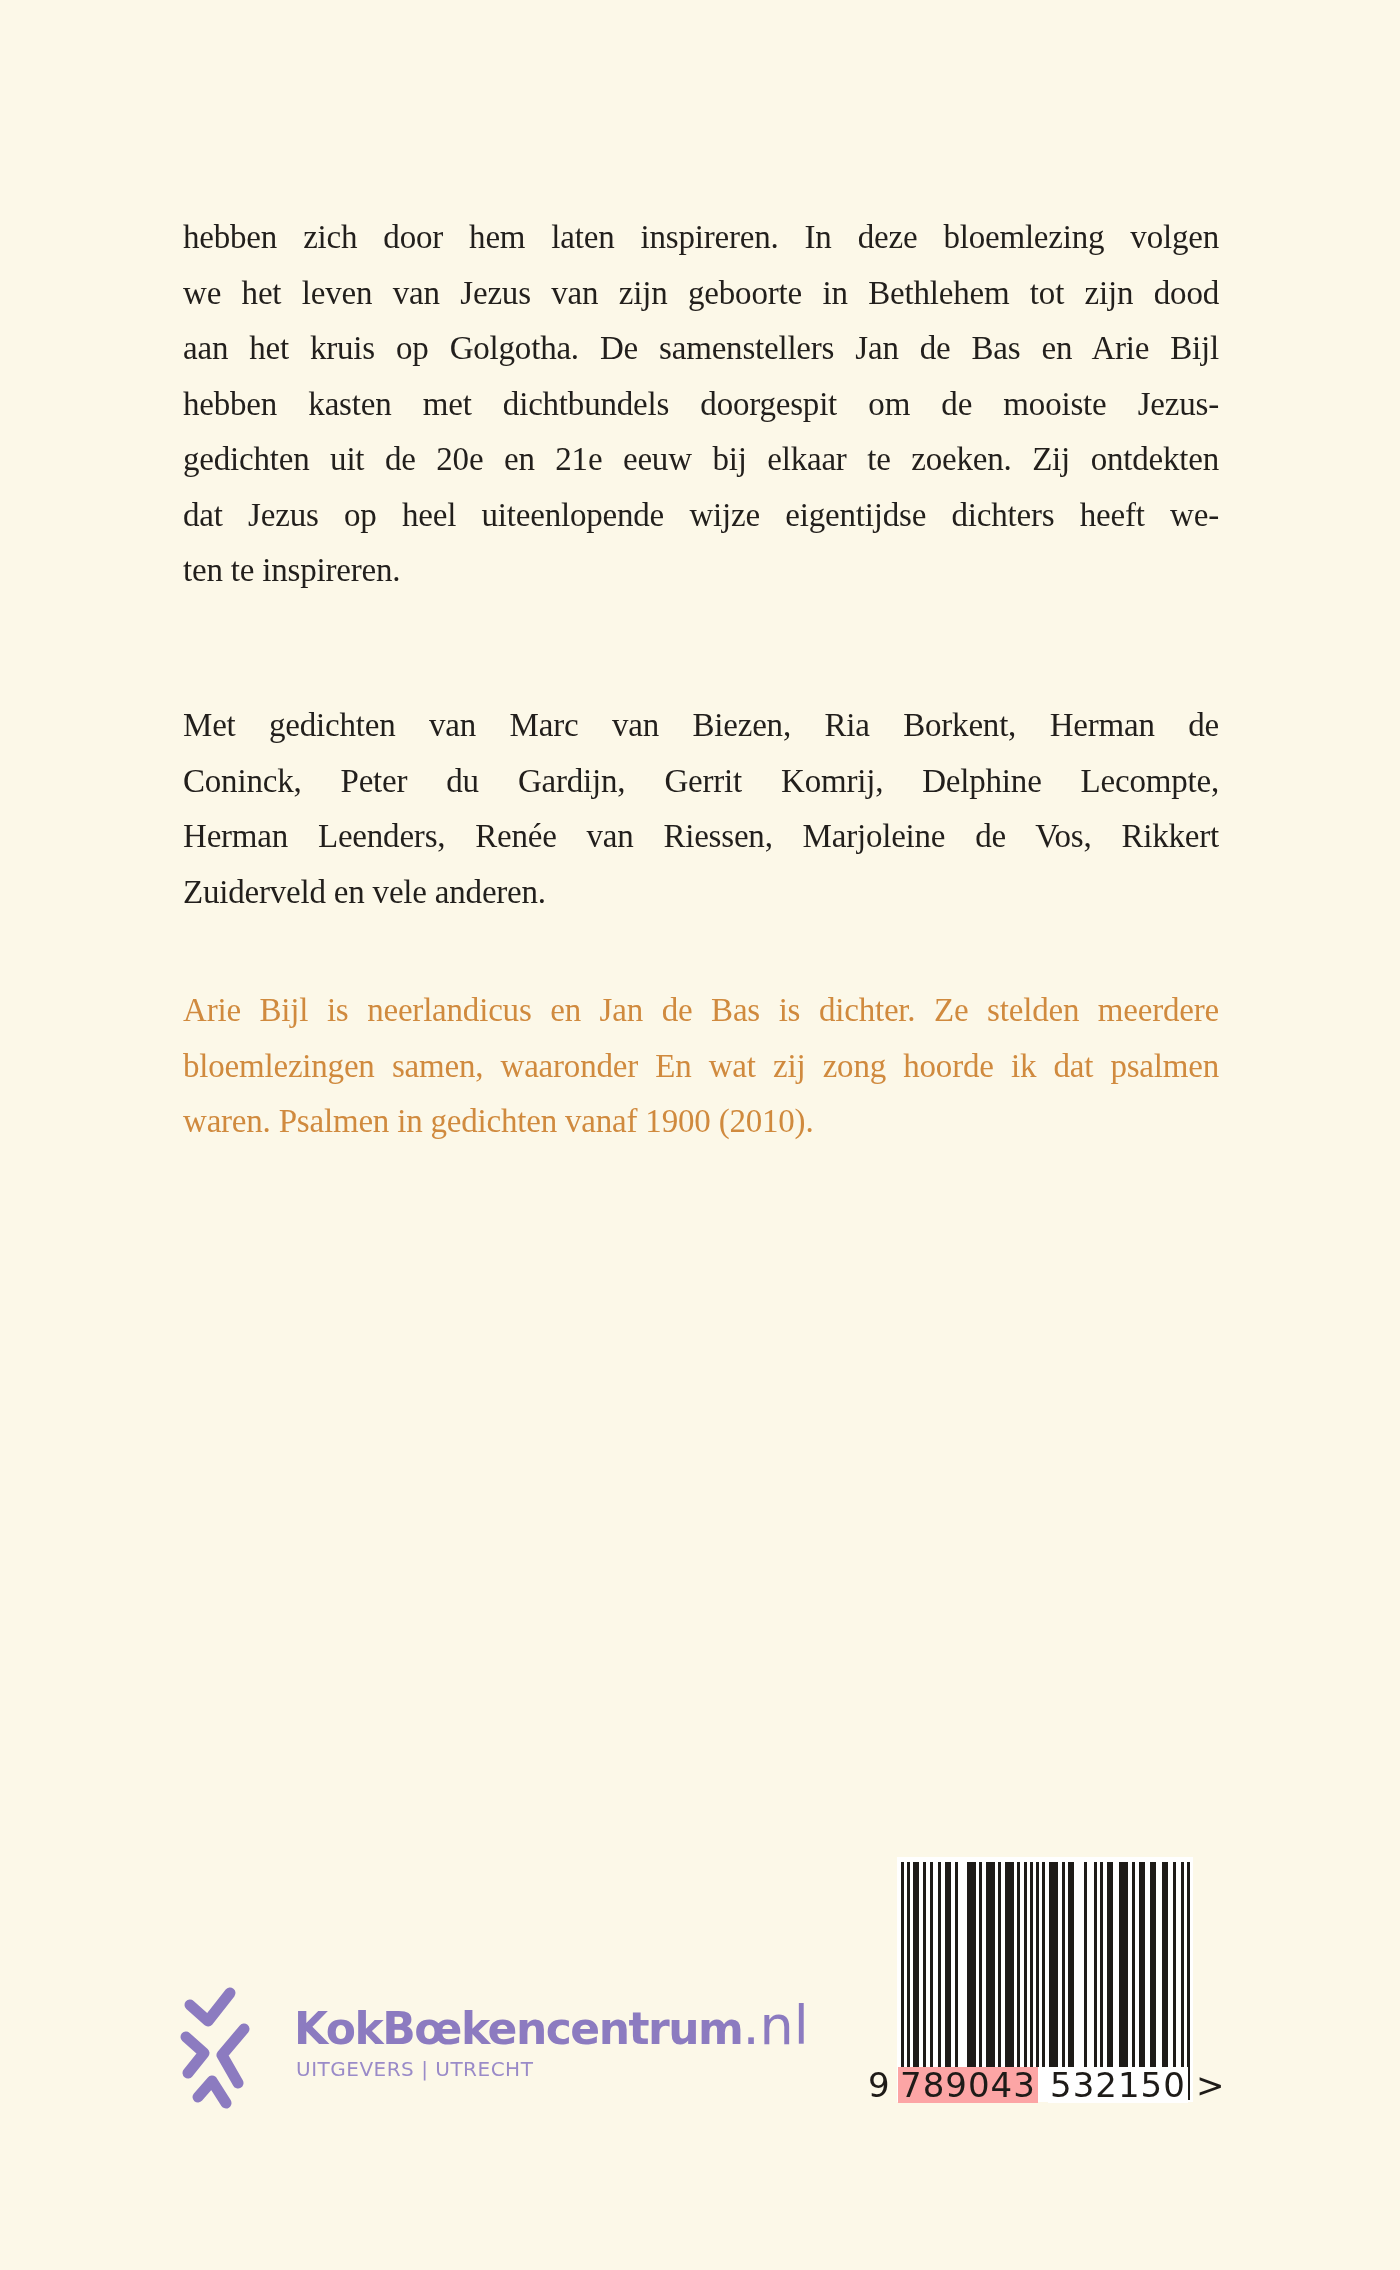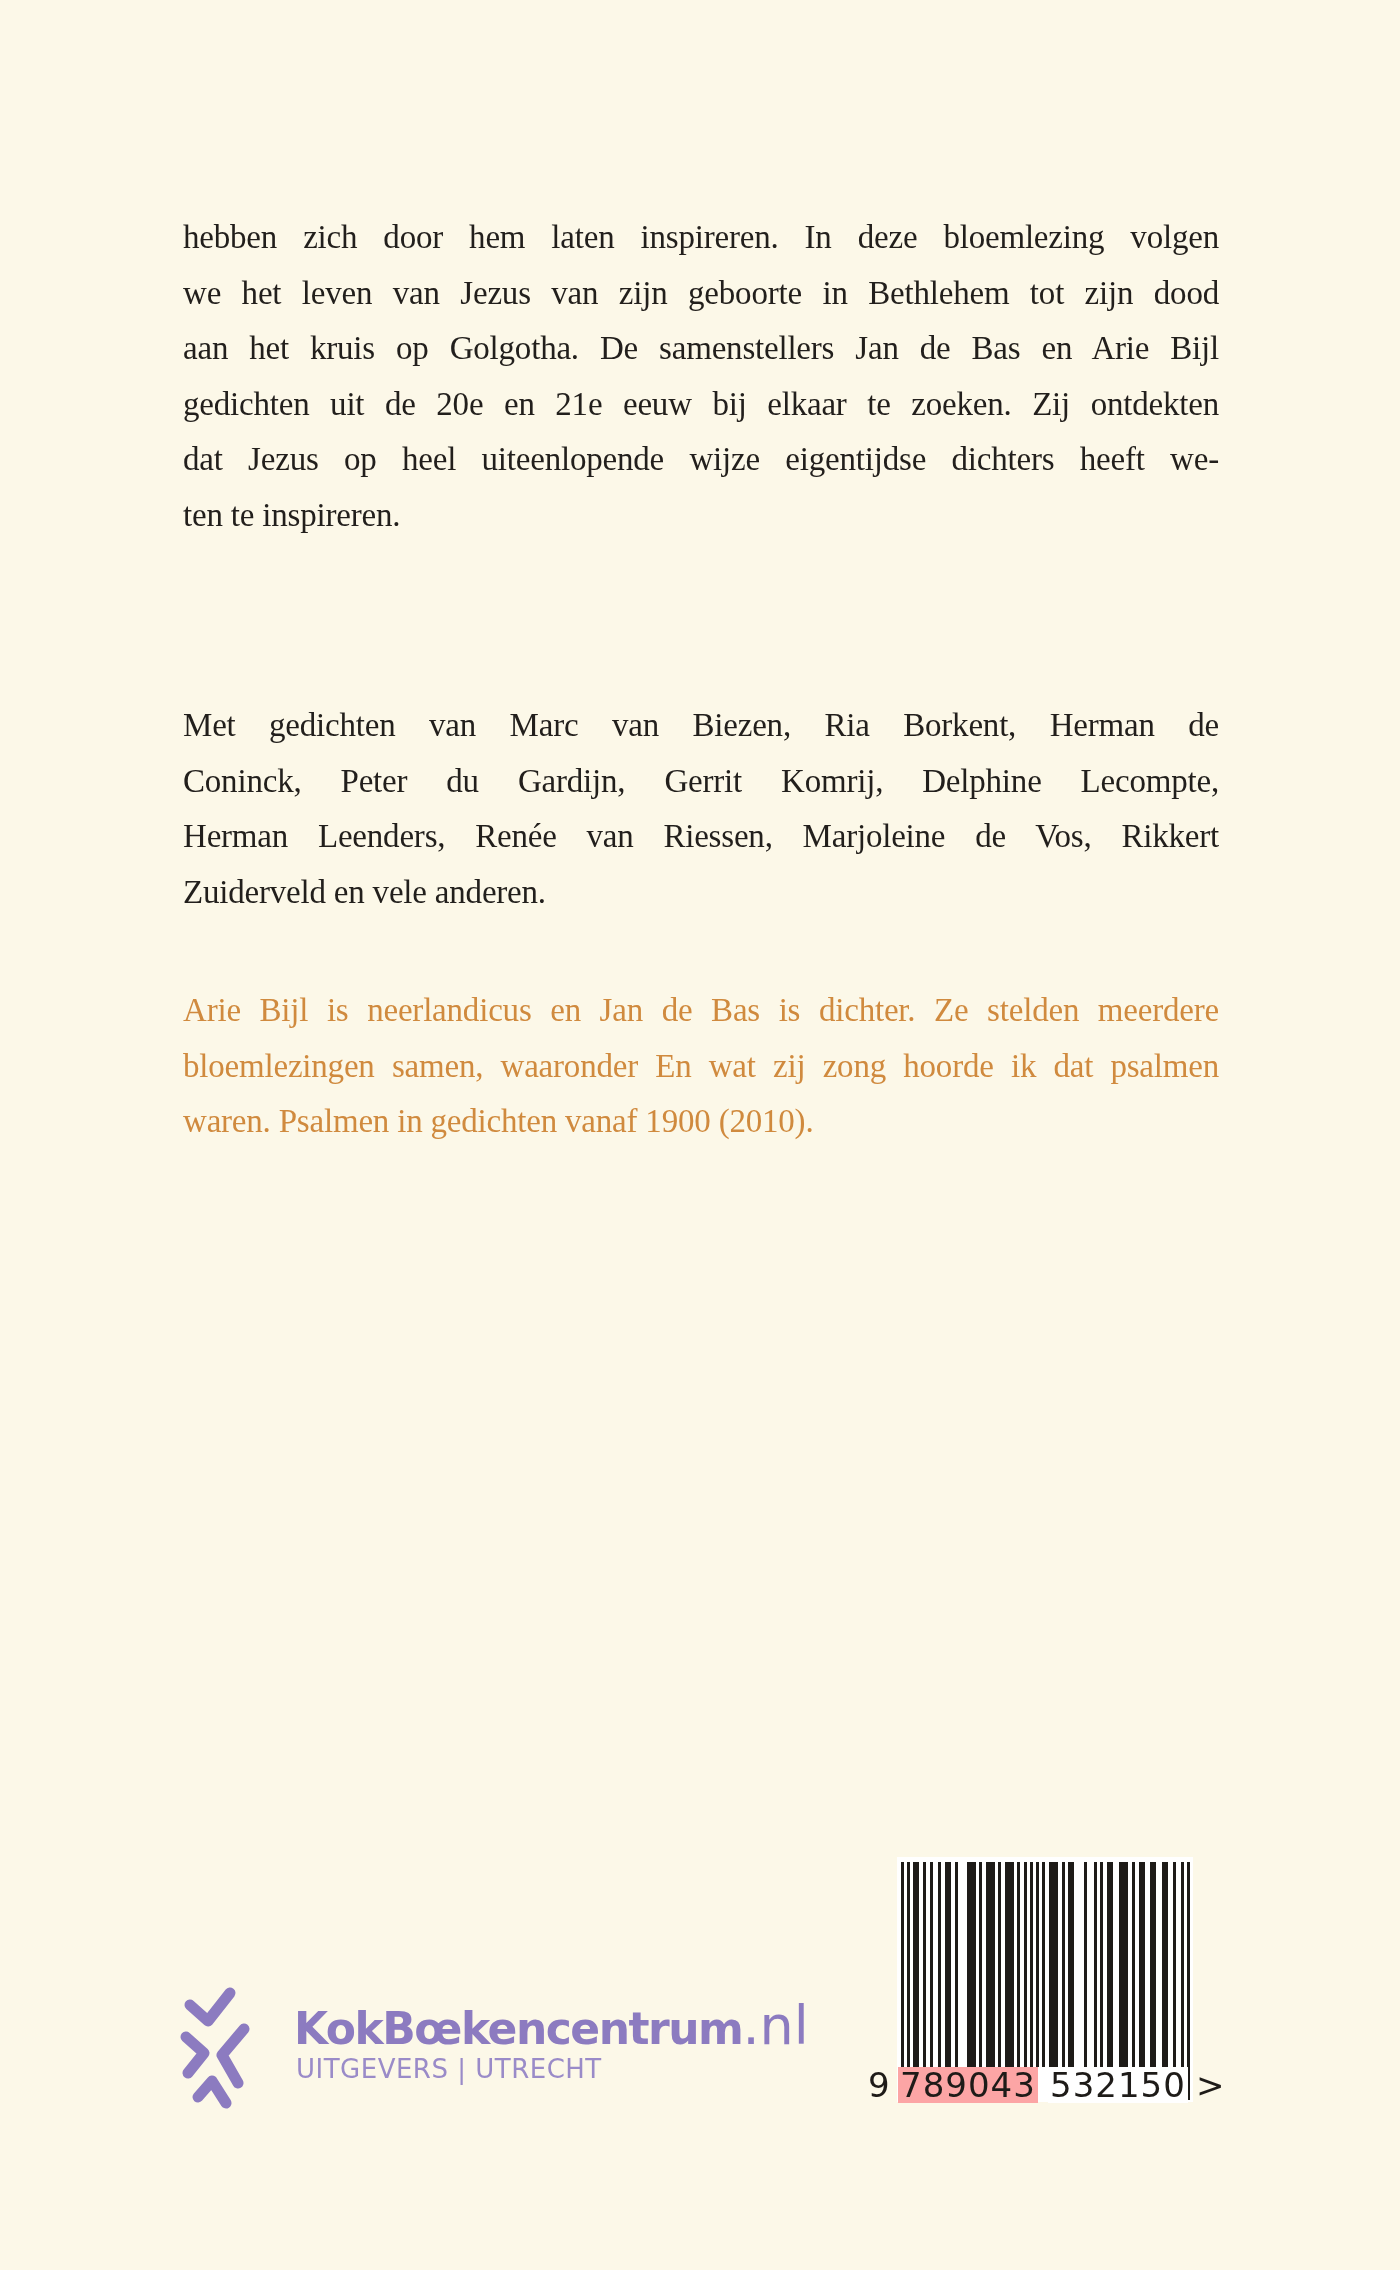--- a/index.html
+++ b/index.html
@@ -72,21 +72,21 @@
     .logo-name .tld {
       font-weight: normal;
       font-size: 54px;
       letter-spacing: 0px;
     }
     .logo-sub {
       position: absolute;
       left: 118px;
       top: 72px;
       font-family: "DejaVu Sans", "Liberation Sans", sans-serif;
-      font-size: 26px;
+      font-size: 20px;
       line-height: 24px;
       color: #9A8BC8;
       letter-spacing: 0.5px;
       white-space: nowrap;
     }
 
     
     .barcode {
       position: absolute;
       left: 866px;
@@ -122,20 +122,21 @@
     .bd-right { left: 182px; padding: 0 2px; letter-spacing: 1px; background: #FFFFFF; }
     .bd-arrow { left: 330px; background: transparent; }
   </style>
 </head>
 <body>
 
 <div class="blurb" id="p1">
   <span class="line">hebben zich door hem laten inspireren. In deze bloemlezing volgen</span>
   <span class="line">we het leven van Jezus van zijn geboorte in Bethlehem tot zijn dood</span>
   <span class="line">aan het kruis op Golgotha. De samenstellers Jan de Bas en Arie Bijl</span>
+  <span class="line">hebben kasten met dichtbundels doorgespit om de mooiste Jezus-</span>
   <span class="line">gedichten uit de 20e en 21e eeuw bij elkaar te zoeken. Zij ontdekten</span>
   <span class="line">dat Jezus op heel uiteenlopende wijze eigentijdse dichters heeft we-</span>
   <span class="line last">ten te inspireren.</span>
 </div>
 
 <div class="blurb" id="p2">
   <span class="line">Met gedichten van Marc van Biezen, Ria Borkent, Herman de</span>
   <span class="line">Coninck, Peter du Gardijn, Gerrit Komrij, Delphine Lecompte,</span>
   <span class="line">Herman Leenders, Renée van Riessen, Marjoleine de Vos, Rikkert</span>
   <span class="line last">Zuiderveld en vele anderen.</span>

